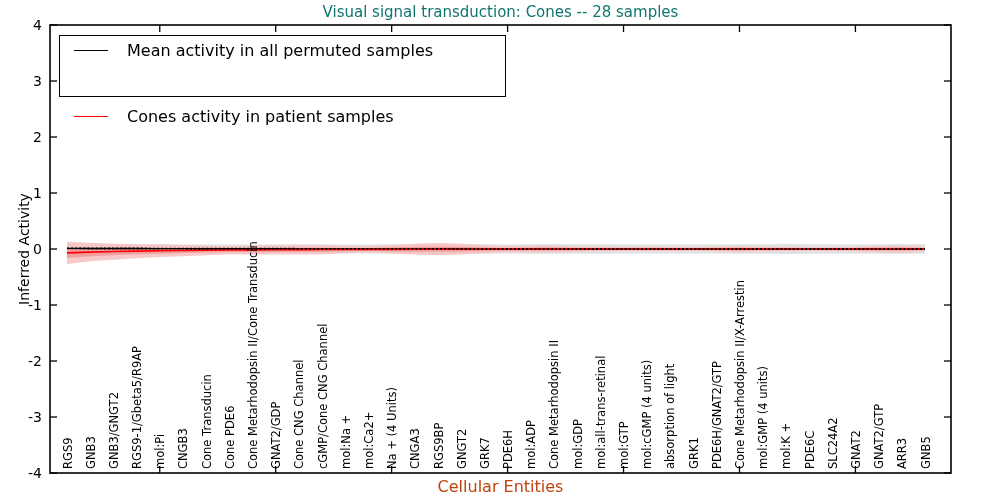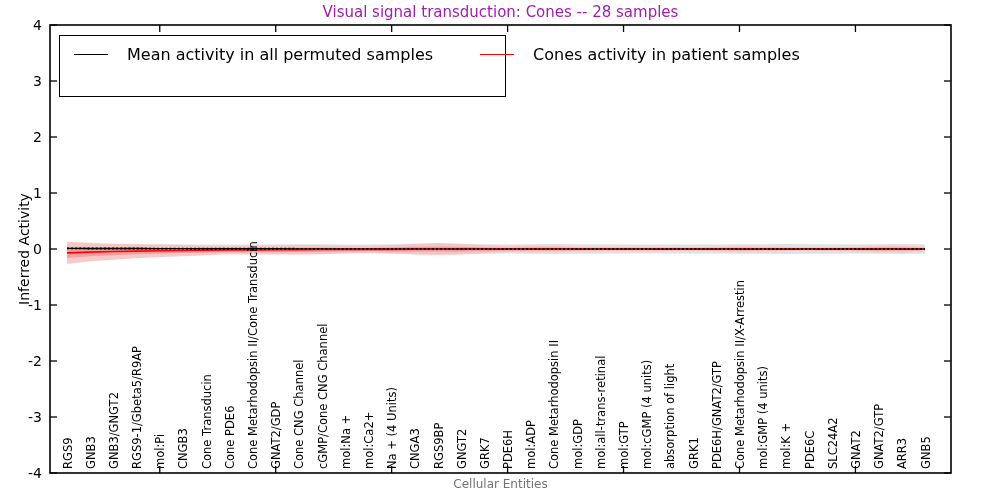--- a/index.html
+++ b/index.html
@@ -2,35 +2,35 @@
 <html><head>
 <meta charset="utf-8">
 <style>
   html,body{margin:0;padding:0;background:#ffffff;}
   .figure{
     position:relative;width:1000px;height:500px;background:#ffffff;
     font-family:"DejaVu Sans","Liberation Sans",sans-serif;overflow:hidden;
   }
   .chart-title{
     position:absolute;left:50px;top:3px;width:901px;text-align:center;
-    font-size:15px;color:#a21caf;
+    font-size:15px;color:#0f766e;
   }
   .y-axis-label{
     position:absolute;left:-36px;top:241px;width:120px;text-align:center;
     font-size:14px;color:#000;transform:rotate(-90deg);
   }
   .x-axis-label{
     position:absolute;left:50px;top:477px;width:901px;text-align:center;
-    font-size:12px;color:#737373;
+    font-size:16px;color:#c2410c;
   }
   .plot-svg{position:absolute;left:0;top:0;}
   .legend{
     position:absolute;left:59px;top:35px;width:447px;box-sizing:border-box;
     background:#ffffff;border:1.6px solid #000;padding:5px 17px 5px 14px;
-    display:flex;flex-direction:row;justify-content:space-around;height:62px;gap:47px;
+    display:flex;flex-direction:column;justify-content:space-around;height:62px;gap:47px;
   }
   .legend-item{display:flex;align-items:center;height:26px;}
   .legend-line{display:inline-block;width:34px;height:0;border-top:1.7px solid #000;margin-right:19px;flex:0 0 auto;}
   .legend-label{font-size:16px;color:#000;white-space:nowrap;}
 </style>
 </head>
 <body>
 
 <div class="figure">
   <div class="chart-title">Visual signal transduction: Cones -- 28 samples</div>

